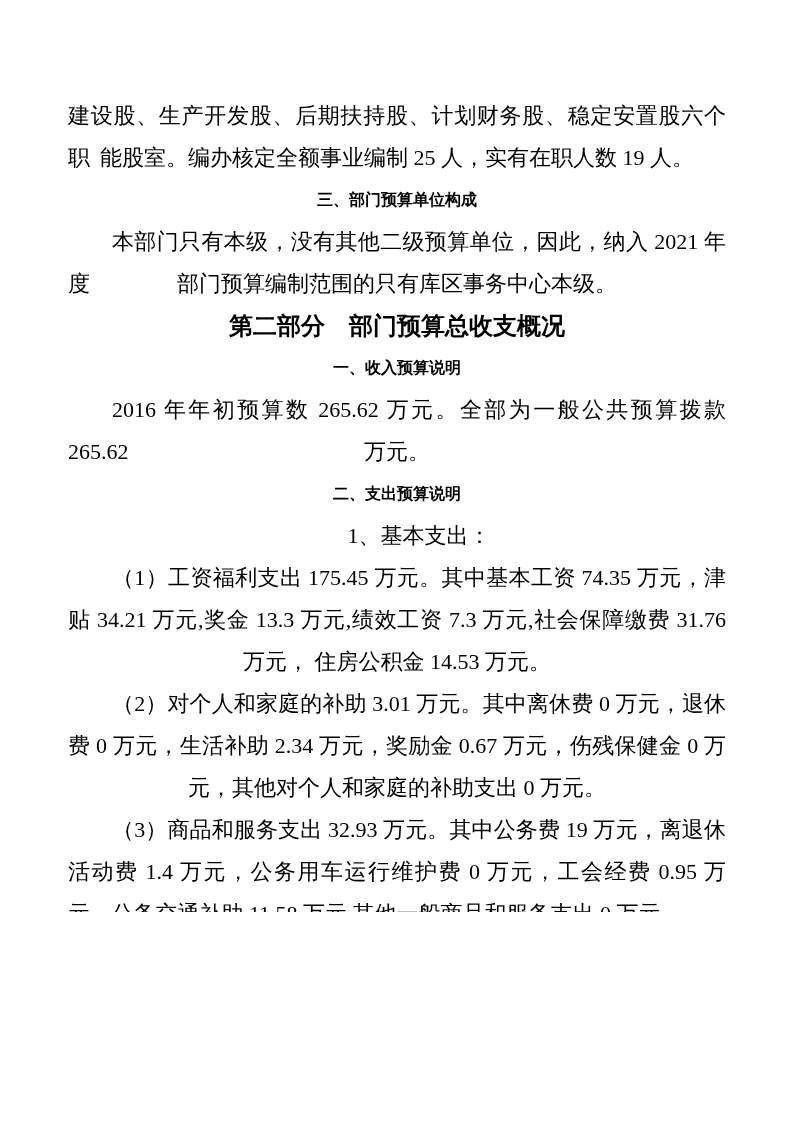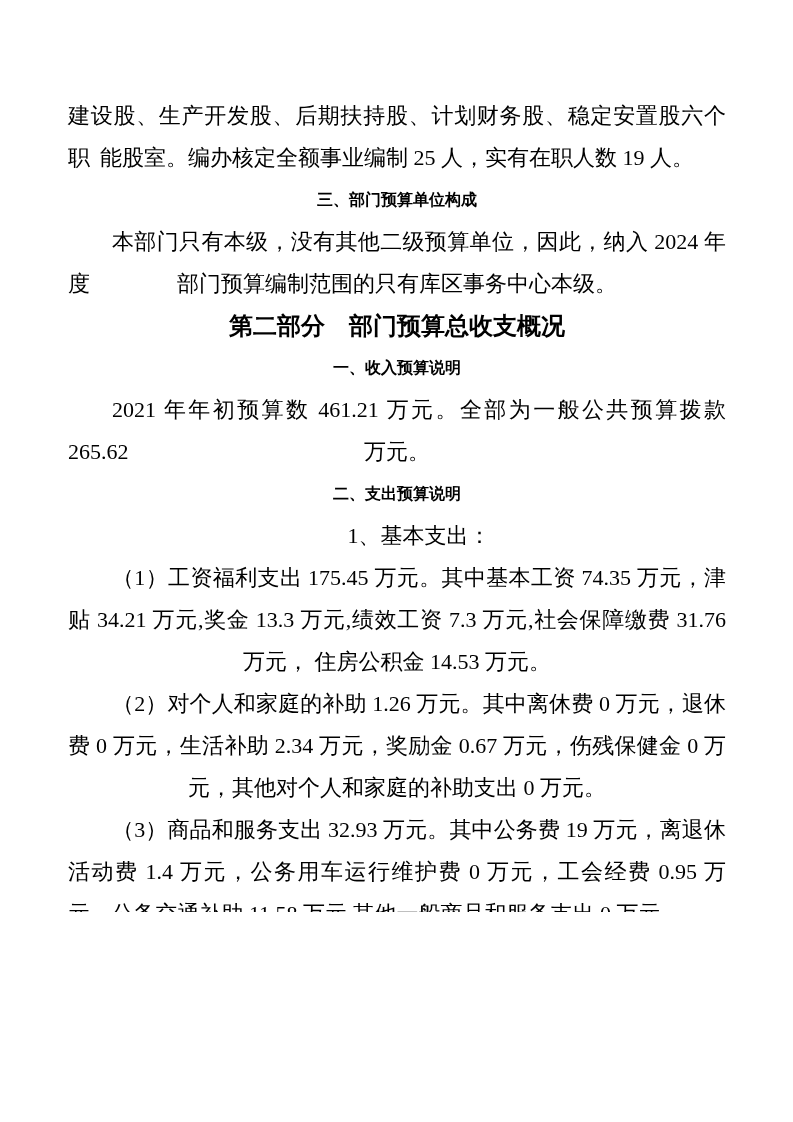--- a/index.html
+++ b/index.html
@@ -60,32 +60,32 @@
   }
 </style>
 </head>
 <body>
 
 <div class="page">
   <div class="content">
       <div class="line fill">建设股、生产开发股、后期扶持股、计划财务股、稳定安置股六个职</div>
       <div class="line">能股室。编办核定全额事业编制 25 人，实有在职人数 19 人。</div>
       <div class="line h2">三、部门预算单位构成</div>
-      <div class="line fill indent">本部门只有本级，没有其他二级预算单位，因此，纳入 2024 年度</div>
+      <div class="line fill indent">本部门只有本级，没有其他二级预算单位，因此，纳入 2021 年度</div>
       <div class="line">部门预算编制范围的只有库区事务中心本级。</div>
       <div class="line h1">第二部分　部门预算总收支概况</div>
       <div class="line h2">一、收入预算说明</div>
-      <div class="line fill indent">2021 年年初预算数 461.21 万元。全部为一般公共预算拨款 265.62</div>
+      <div class="line fill indent">2016 年年初预算数 265.62 万元。全部为一般公共预算拨款 265.62</div>
       <div class="line">万元。</div>
       <div class="line h2">二、支出预算说明</div>
       <div class="line indent">1、基本支出：</div>
       <div class="line fill indent">（1）工资福利支出 175.45 万元。其中基本工资 74.35 万元，津</div>
       <div class="line fill">贴 34.21 万元,奖金 13.3 万元,绩效工资 7.3 万元,社会保障缴费 31.76</div>
       <div class="line">万元， 住房公积金 14.53 万元。</div>
-      <div class="line fill indent">（2）对个人和家庭的补助 1.26 万元。其中离休费 0 万元，退休</div>
+      <div class="line fill indent">（2）对个人和家庭的补助 3.01 万元。其中离休费 0 万元，退休</div>
       <div class="line fill">费 0 万元，生活补助 2.34 万元，奖励金 0.67 万元，伤残保健金 0 万</div>
       <div class="line">元，其他对个人和家庭的补助支出 0 万元。</div>
       <div class="line fill indent">（3）商品和服务支出 32.93 万元。其中公务费 19 万元，离退休</div>
       <div class="line fill">活动费 1.4 万元，公务用车运行维护费 0 万元，工会经费 0.95 万元，</div>
       <div class="line">公务交通补助 11.58 万元,其他一般商品和服务支出 0 万元。</div>
       <div class="line indent">2、项目支出</div>
     </div>
   <div class="footer">5</div>
 </div>
 

